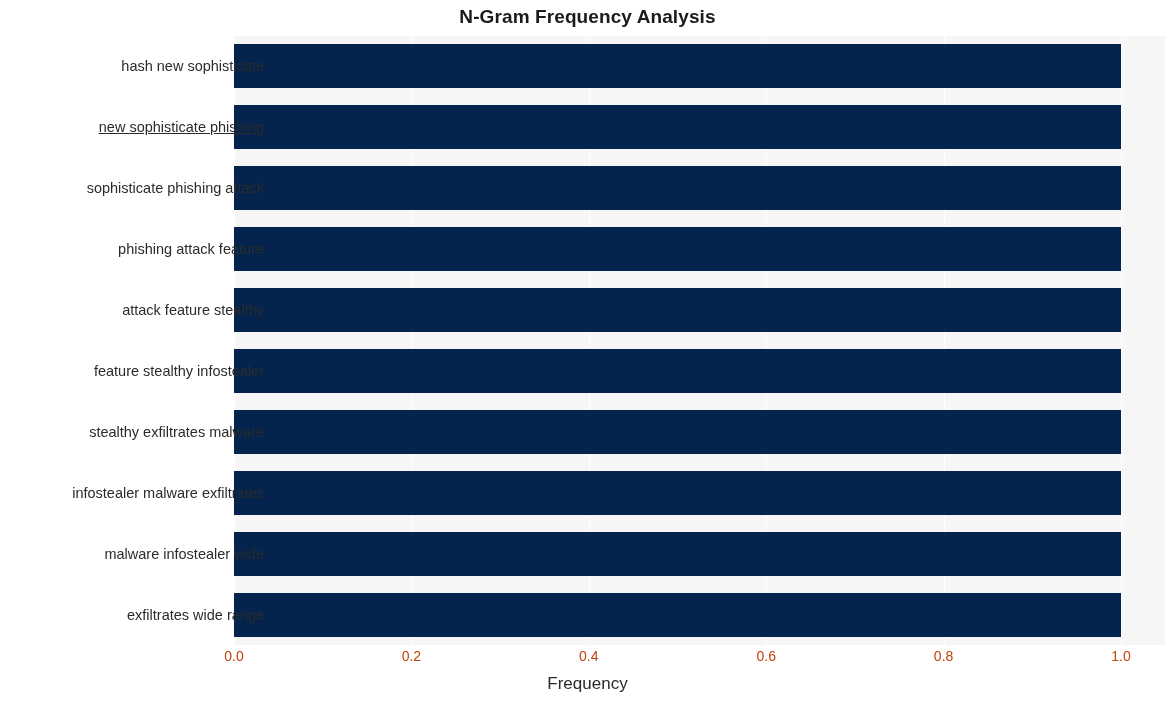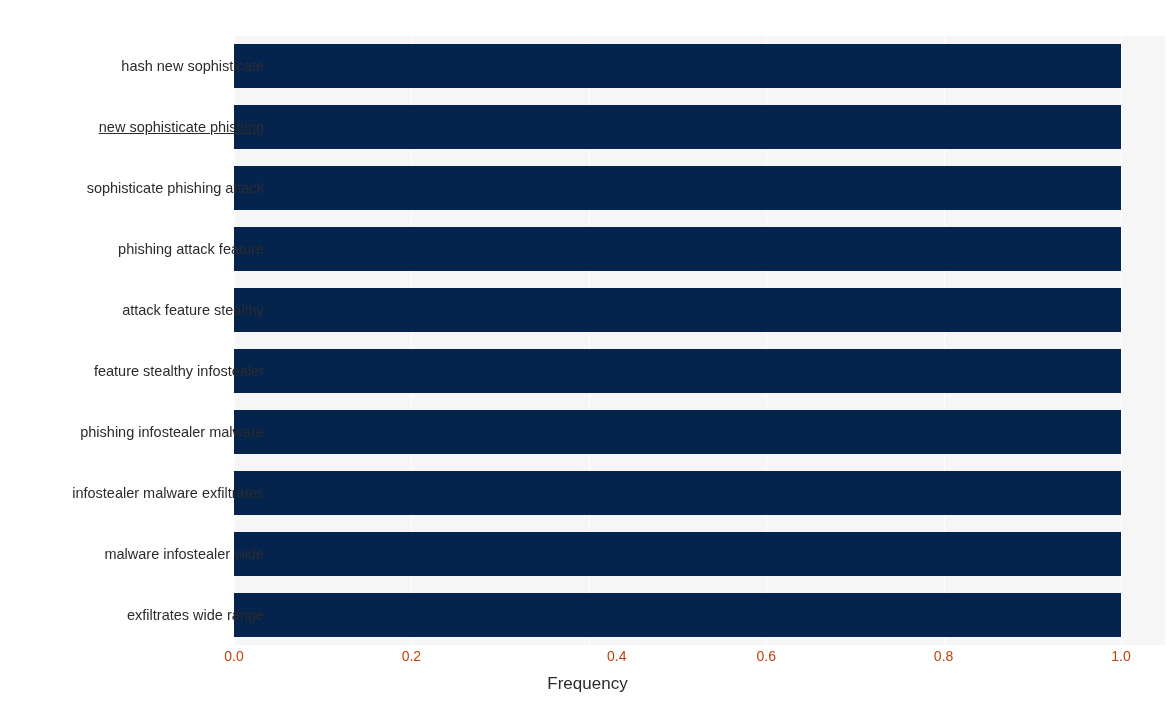--- a/index.html
+++ b/index.html
@@ -117,20 +117,21 @@
     font-size: 17px;
     color: #2b2b2b;
     white-space: nowrap;
   }
 </style>
 </head>
 <body>
 
 <div id="chart-root">
 
+  <div class="chart-title">N-Gram Frequency Analysis</div>
 
   <div class="plot-area">
     <div id="gridlines">
         <div class="gridline" style="left: 0px;"></div>
         <div class="gridline" style="left: 177.4px;"></div>
         <div class="gridline" style="left: 354.8px;"></div>
         <div class="gridline" style="left: 532.2px;"></div>
         <div class="gridline" style="left: 709.6px;"></div>
         <div class="gridline" style="left: 887px;"></div>
       </div>
@@ -148,30 +149,30 @@
       </div>
   </div>
 
   <div class="ylabels-layer" id="ylabels-layer">
       <div class="ytick-label" style="top: 22.45px;">hash new sophisticate</div>
       <div class="ytick-label" style="top: 83.35px; text-decoration: underline;">new sophisticate phishing</div>
       <div class="ytick-label" style="top: 144.25px;">sophisticate phishing attack</div>
       <div class="ytick-label" style="top: 205.15px;">phishing attack feature</div>
       <div class="ytick-label" style="top: 266.05px;">attack feature stealthy</div>
       <div class="ytick-label" style="top: 326.95px;">feature stealthy infostealer</div>
-      <div class="ytick-label" style="top: 387.85px;">phishing infostealer malware</div>
+      <div class="ytick-label" style="top: 387.85px;">stealthy exfiltrates malware</div>
       <div class="ytick-label" style="top: 448.75px;">infostealer malware exfiltrates</div>
       <div class="ytick-label" style="top: 509.65px;">malware infostealer wide</div>
       <div class="ytick-label" style="top: 570.55px;">exfiltrates wide range</div>
     </div>
 
   <div class="xlabels-layer" id="xlabels-layer">
       <div class="xtick-label" style="left: 0px;">0.0</div>
       <div class="xtick-label" style="left: 177.4px;">0.2</div>
-      <div class="xtick-label" style="left: 354.8px; margin-left: 28px;">0.4</div>
+      <div class="xtick-label" style="left: 354.8px;">0.4</div>
       <div class="xtick-label" style="left: 532.2px;">0.6</div>
       <div class="xtick-label" style="left: 709.6px;">0.8</div>
       <div class="xtick-label" style="left: 887px;">1.0</div>
     </div>
 
   <div class="xaxis-title">Frequency</div>
 
 </div>
 
 </body></html>

